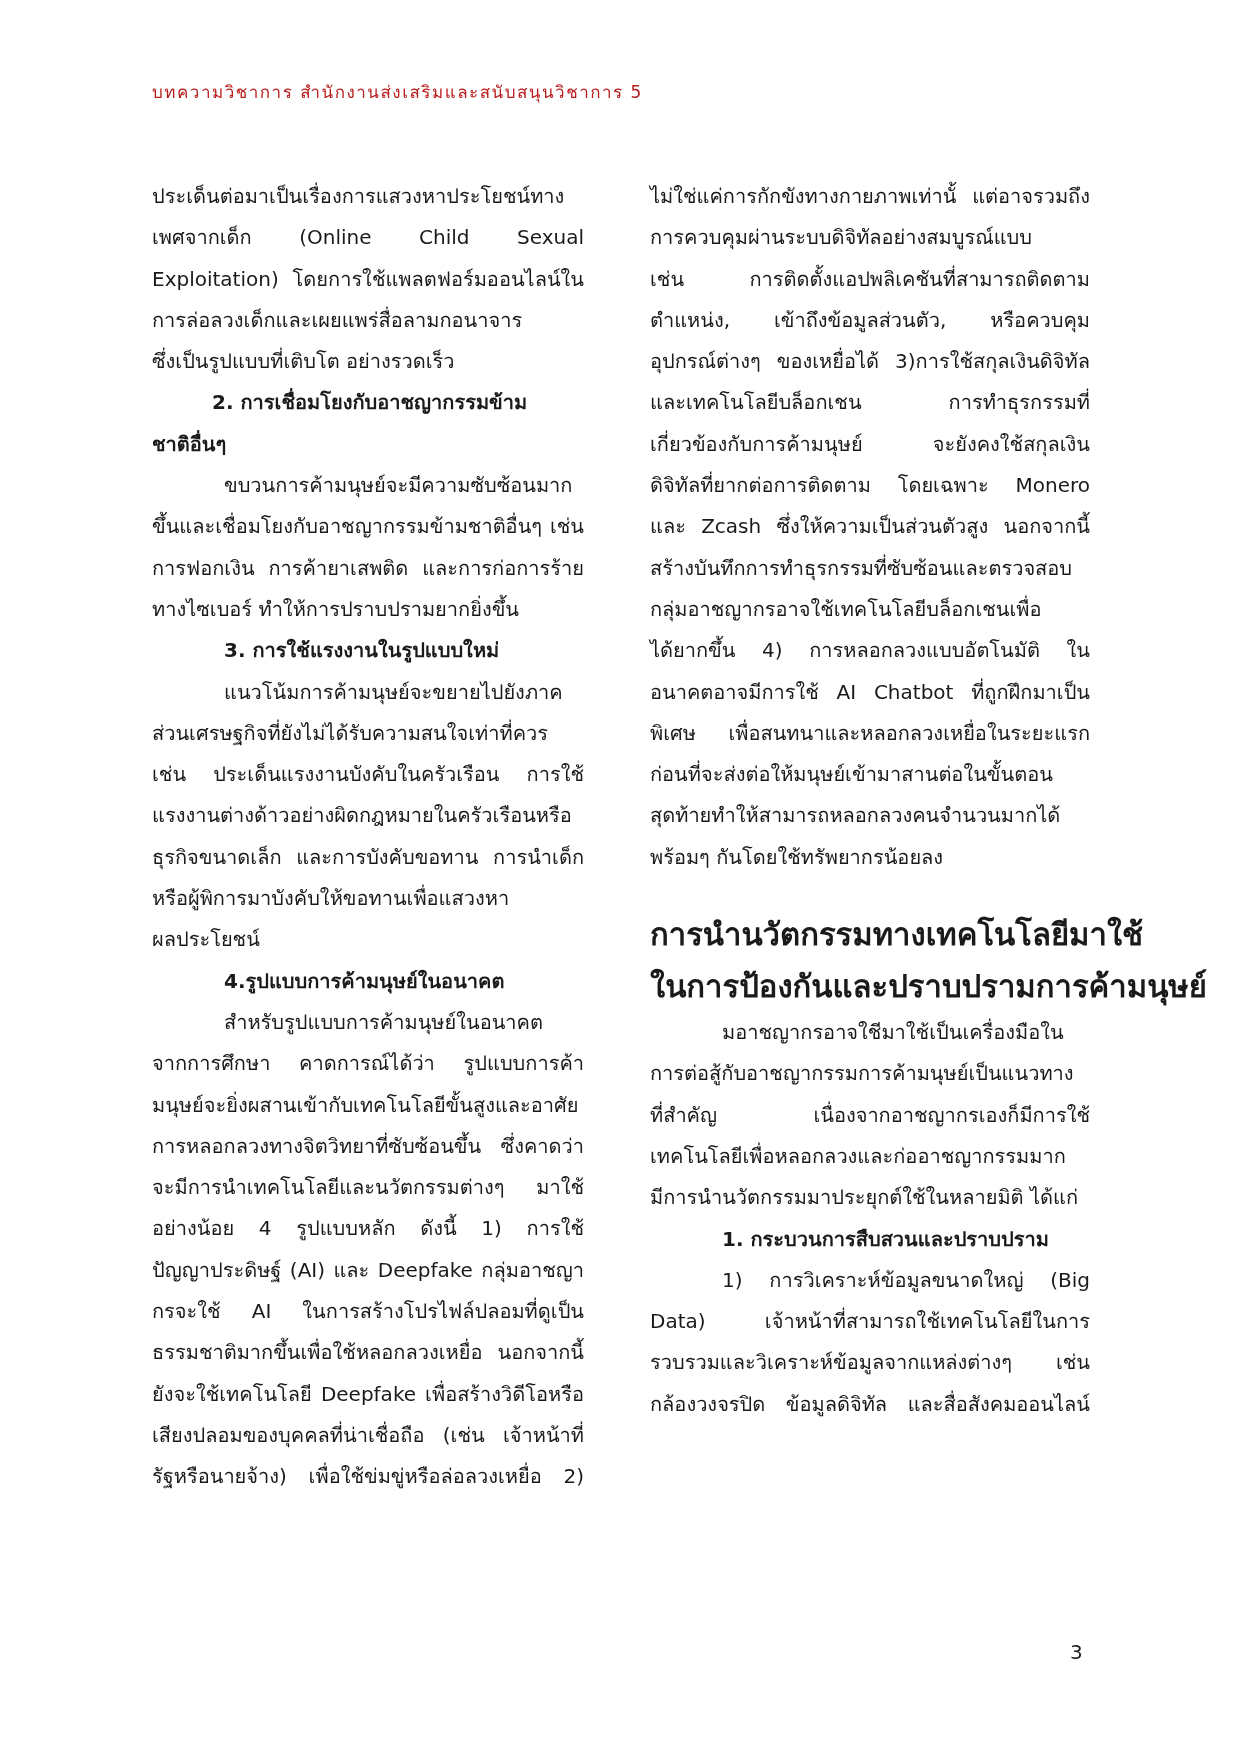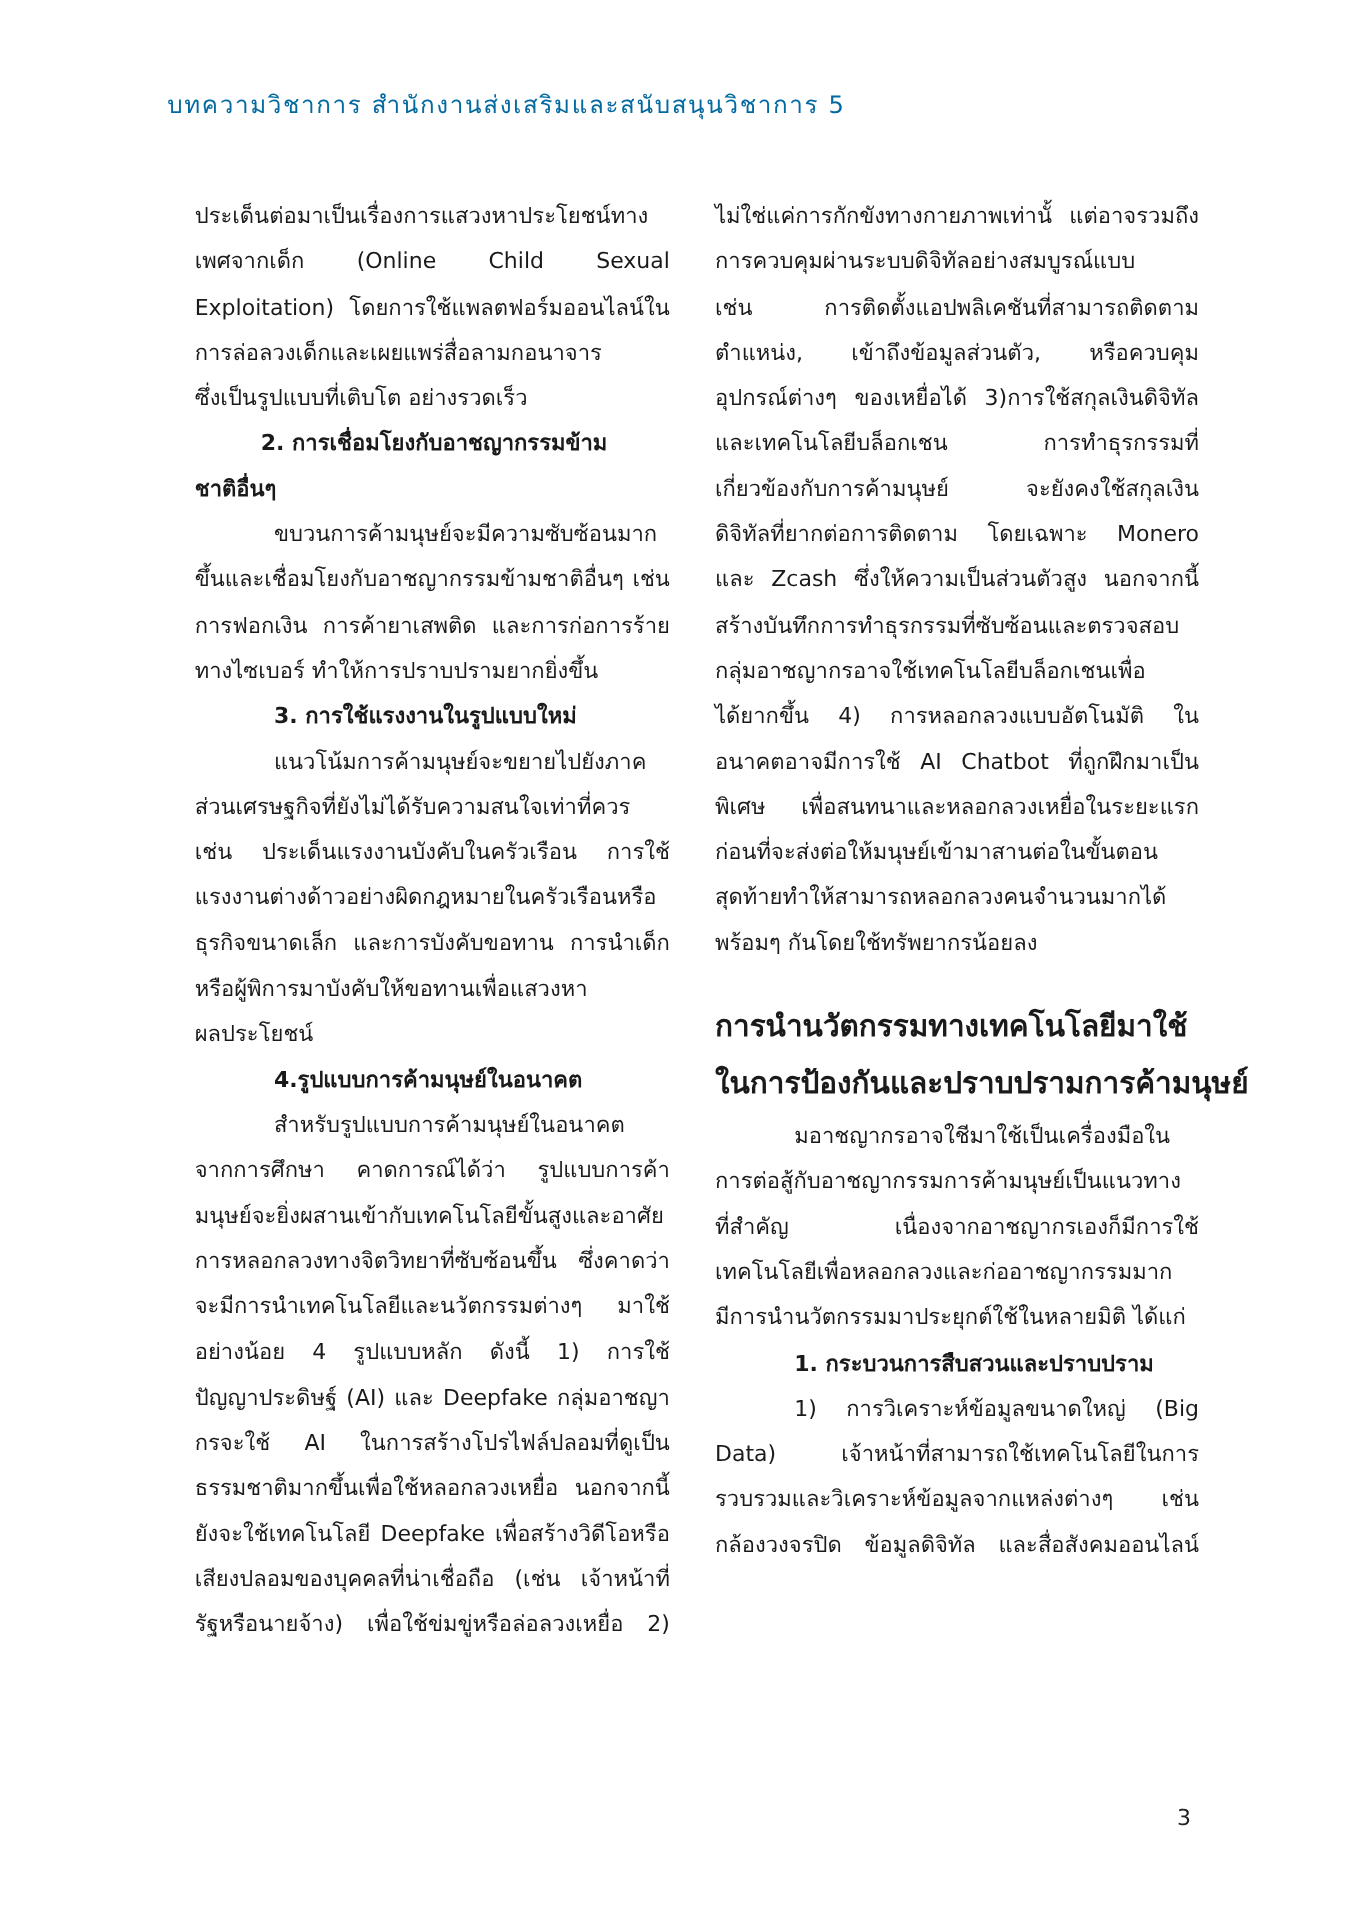--- a/index.html
+++ b/index.html
@@ -3,42 +3,42 @@
   <meta charset="utf-8">
   <style>
     html, body { margin: 0; padding: 0; background: #ffffff; }
     body {
       width: 1241px; height: 1755px; position: relative; overflow: hidden;
       font-family: "DejaVu Sans", "Liberation Sans", sans-serif;
       color: #1a1a1a;
     }
     .running-header {
       position: absolute; left: 152px; top: 78px;
-      font-size: 22px; letter-spacing: 1.5px; color: #0369a1;
+      font-size: 17px; letter-spacing: 1.5px; color: #b91c1c;
       white-space: nowrap;
     }
     .column {
       position: absolute; top: 176px; width: 432px;
       font-size: 20px; line-height: 41.3px;
     }
-    .col-left { left: 152px; margin-left: 25px; }
+    .col-left { left: 152px; }
     .col-right { left: 650px; width: 440px; }
     .line {
       display: block; white-space: nowrap; text-align: justify;
       text-align-last: justify; height: 41.3px; overflow: visible;
     }
     .line.last { text-align-last: left; }
     .line.indent { padding-left: 72px; }
     .subhead {
       display: block; white-space: nowrap; font-weight: bold; height: 41.3px;
     }
     .subhead.indent { padding-left: 72px; }
     .section-title {
       display: block; white-space: nowrap; font-weight: bold;
-      font-size: 27px; line-height: 52px; height: 52px;
+      font-size: 31px; line-height: 52px; height: 52px;
     }
     .spacer { display: block; height: 30px; }
     .page-number {
       position: absolute; left: 1070px; top: 1640px;
       font-size: 20px; color: #222;
     }
   </style>
 </head>
 <body>
 

